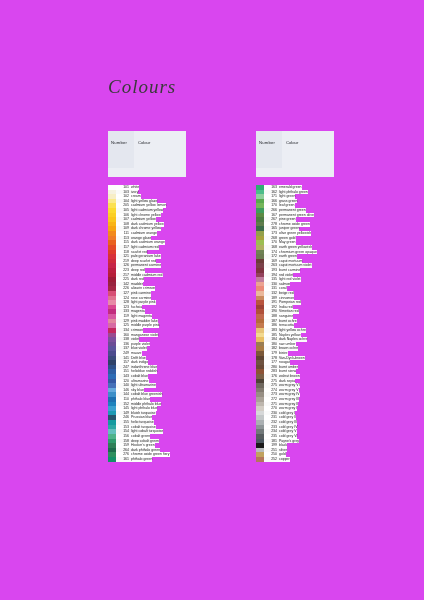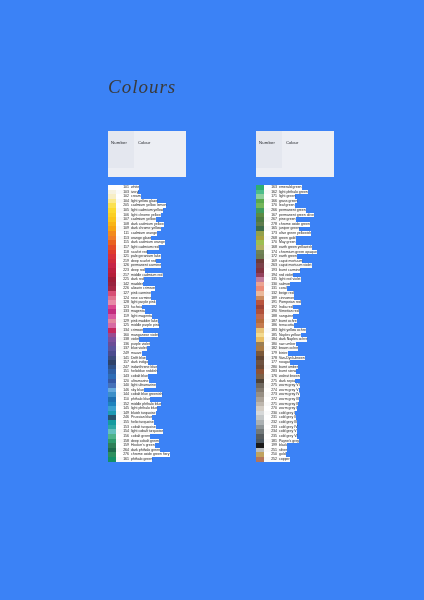--- a/index.html
+++ b/index.html
@@ -5,21 +5,21 @@
   html,body{margin:0;padding:0;}
   body{
     width:424px;height:600px;
     background:#ffffff;
     font-family:"Liberation Sans", sans-serif;
     overflow:hidden;
     position:relative;
   }
   .page{
     position:absolute;inset:0;
-    background:#3b82f6;
+    background:#d946ef;
   }
   .title{
     position:absolute;
     left:108px;top:76px;
     font-family:"Liberation Serif", serif;
     font-style:italic;
     font-size:19px;
     color:#3a3a3a;
     letter-spacing:1px;
   }

